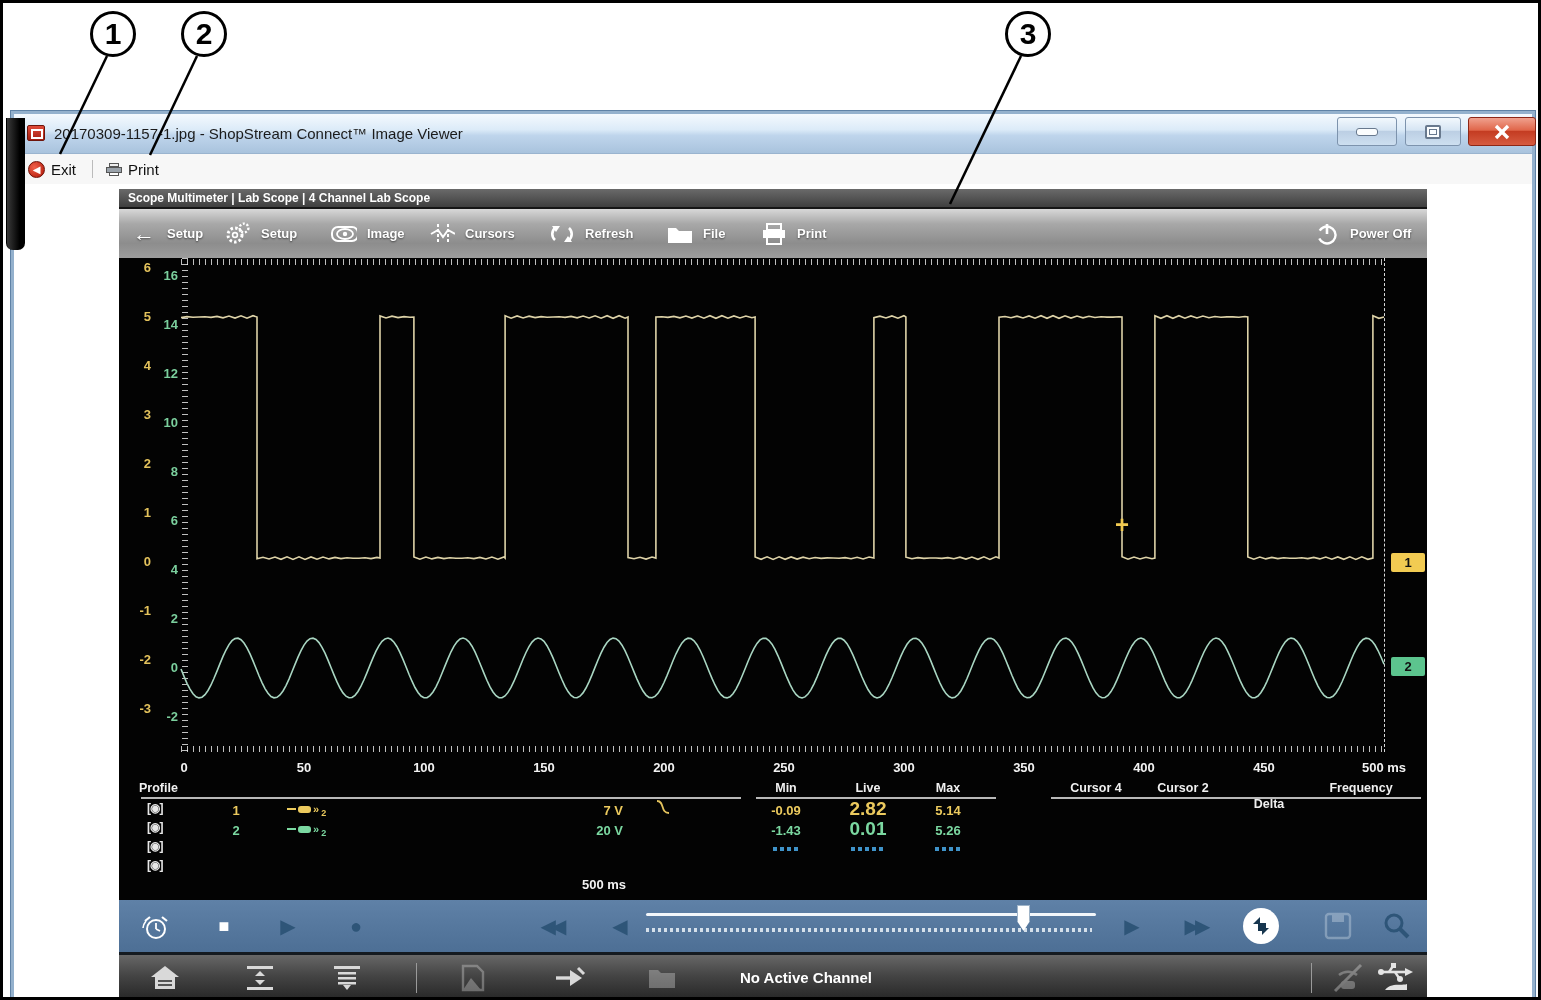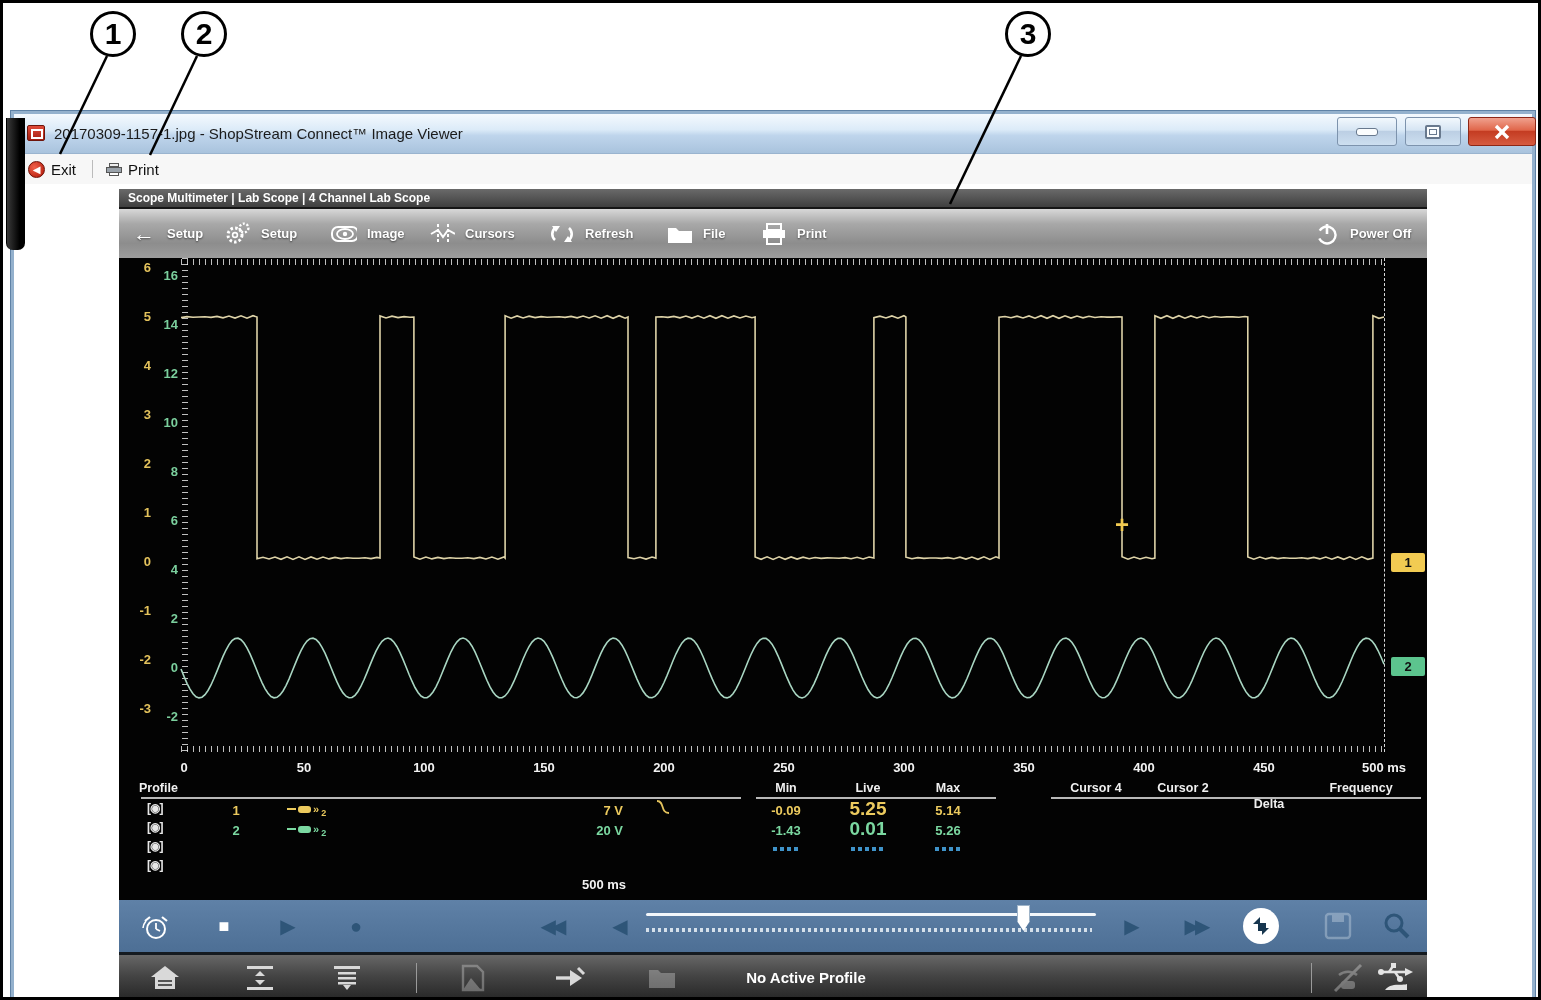--- a/index.html
+++ b/index.html
@@ -315,21 +315,21 @@
           <span class="pl"></span>
           <span class="pb"></span>
           <span class="pc">»</span>
           <span class="ps">2</span>
         </div>
       <div class="abs pval c1" style="left:448px;top:614px;width:56px;text-align:right;">7 V</div>
       <svg class="abs" style="left:536px;top:610px;" width="16" height="16">
           <path d="M2,2 C10,2 5,14 14,14" fill="none" stroke="#e3c25c" stroke-width="1.8"></path>
         </svg>
       <div class="abs pval c1" style="left:632px;top:614px;width:70px;">-0.09</div>
-      <div class="abs pval big c1" style="left:712px;top:609px;width:74px;">5.25</div>
+      <div class="abs pval big c1" style="left:712px;top:609px;width:74px;">2.82</div>
       <div class="abs pval c1" style="left:792px;top:614px;width:74px;">5.14</div>
 
       <div class="abs pval c2" style="left:105px;top:634px;width:24px;">2</div>
       <div class="abs probe c2" style="left:168px;top:635px;">
           <span class="pl"></span>
           <span class="pb"></span>
           <span class="pc">»</span>
           <span class="ps">2</span>
         </div>
       <div class="abs pval c2" style="left:448px;top:634px;width:56px;text-align:right;">20 V</div>
@@ -418,21 +418,21 @@
             <line x1="2" y1="13" x2="18" y2="13" stroke="#d9d9d9" stroke-width="3.4"></line>
             <polygon points="16,5 28,13 16,21" fill="#d9d9d9"></polygon>
             <line x1="24" y1="3" x2="30" y2="9" stroke="#d9d9d9" stroke-width="3"></line>
           </svg>
         </div>
         <div class="abs sb-ic faded" style="left:528px;">
           <svg width="30" height="24">
             <path d="M2,4 L11,4 L14,7 L28,7 L28,22 L2,22 Z" fill="#ddd"></path>
           </svg>
         </div>
-        <div id="sb-vehicle" class="abs" style="left:557px;width:260px;">No Active Profile</div>
+        <div id="sb-vehicle" class="abs" style="left:557px;width:260px;">No Active Channel</div>
         <div class="abs sb-div" style="left:1192px;"></div>
         <div class="abs sb-ic faded" style="left:1212px;">
           <svg width="34" height="30">
             <path d="M8,12 A14,14 0 0 1 26,12" fill="none" stroke="#ddd" stroke-width="2.4"></path>
             <rect x="10" y="18" width="14" height="8" rx="3" fill="#ddd"></rect>
             <line x1="4" y1="28" x2="30" y2="2" stroke="#eee" stroke-width="3"></line>
           </svg>
         </div>
         <div class="abs sb-ic" style="left:1258px;">
           <svg width="36" height="32">

